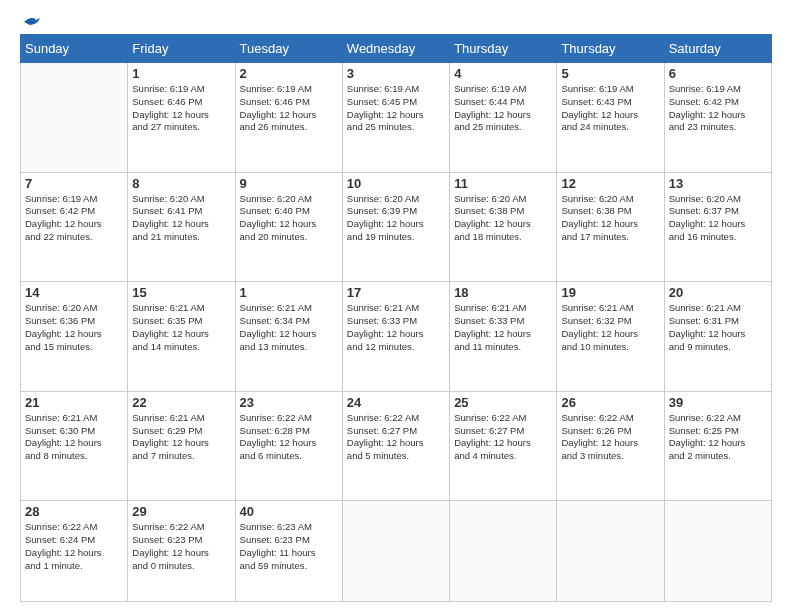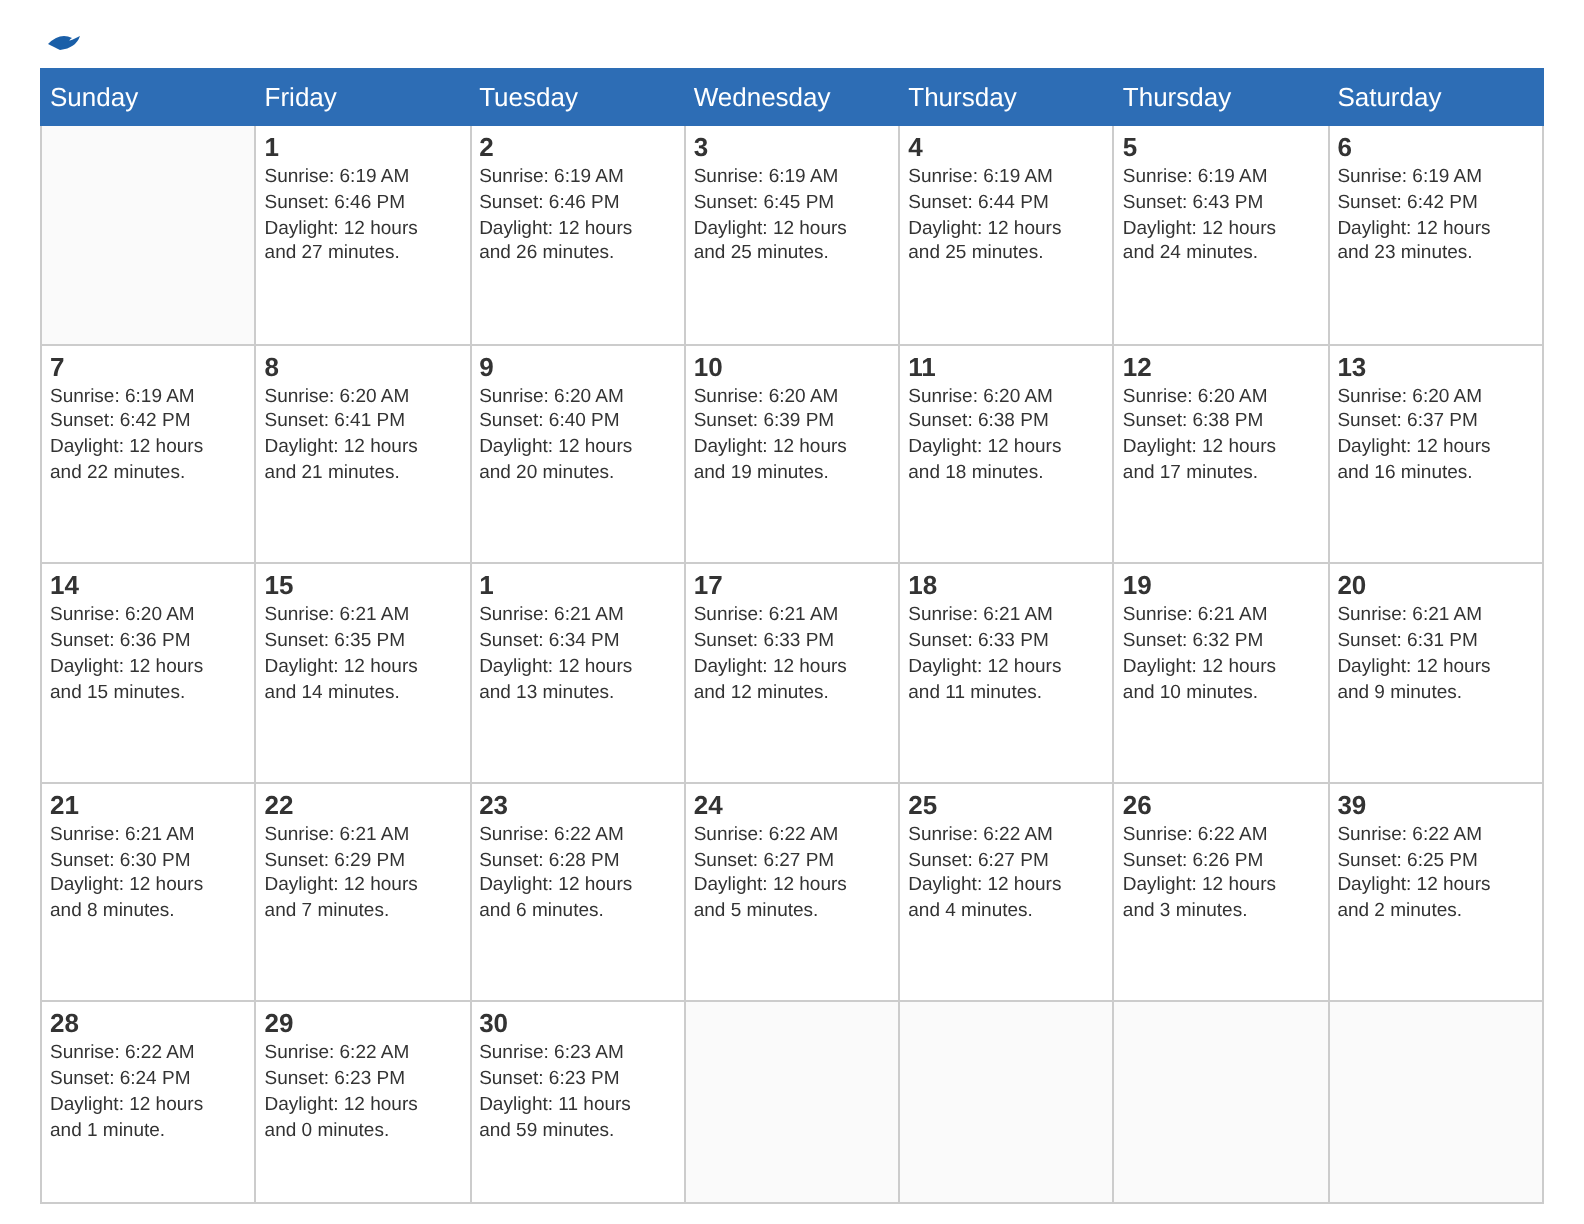--- a/index.html
+++ b/index.html
@@ -340,21 +340,21 @@
 and 1 minute.</div>
           </td>
           <td>
             <span class="day-num">29</span>
             <div class="day-info" style="white-space: pre-line;">Sunrise: 6:22 AM
 Sunset: 6:23 PM
 Daylight: 12 hours
 and 0 minutes.</div>
           </td>
           <td>
-            <span class="day-num">30</span>
+            <span class="day-num">40</span>
             <div class="day-info" style="white-space: pre-line;">Sunrise: 6:23 AM
 Sunset: 6:23 PM
 Daylight: 11 hours
 and 59 minutes.</div>
           </td>
           <td class="empty-cell"></td>
           <td class="empty-cell"></td>
           <td class="empty-cell"></td>
           <td class="empty-cell"></td>
         </tr>

